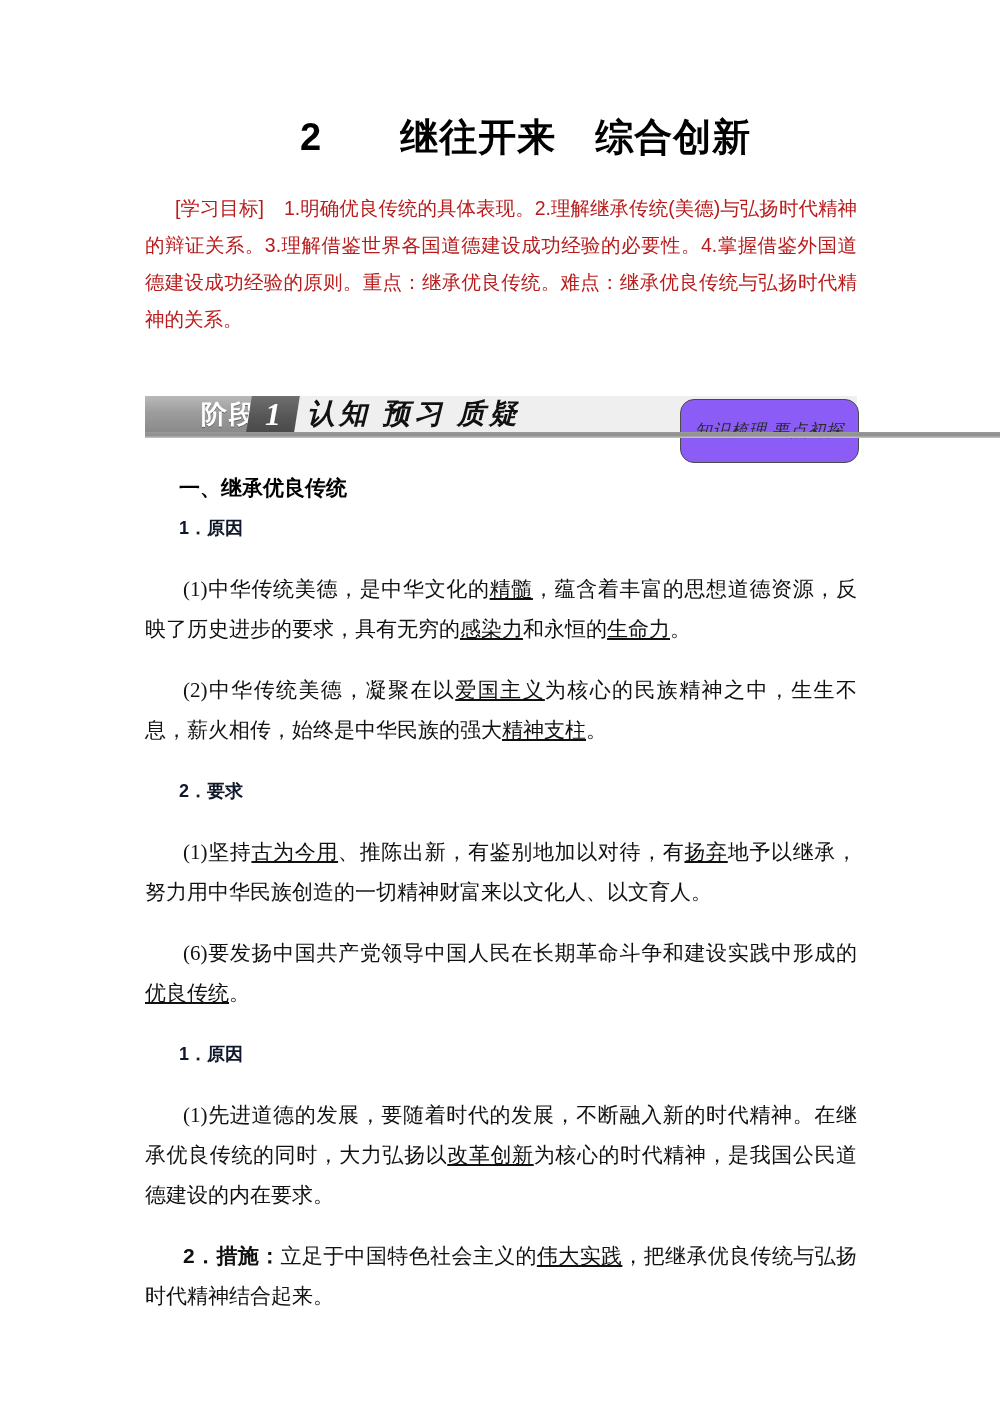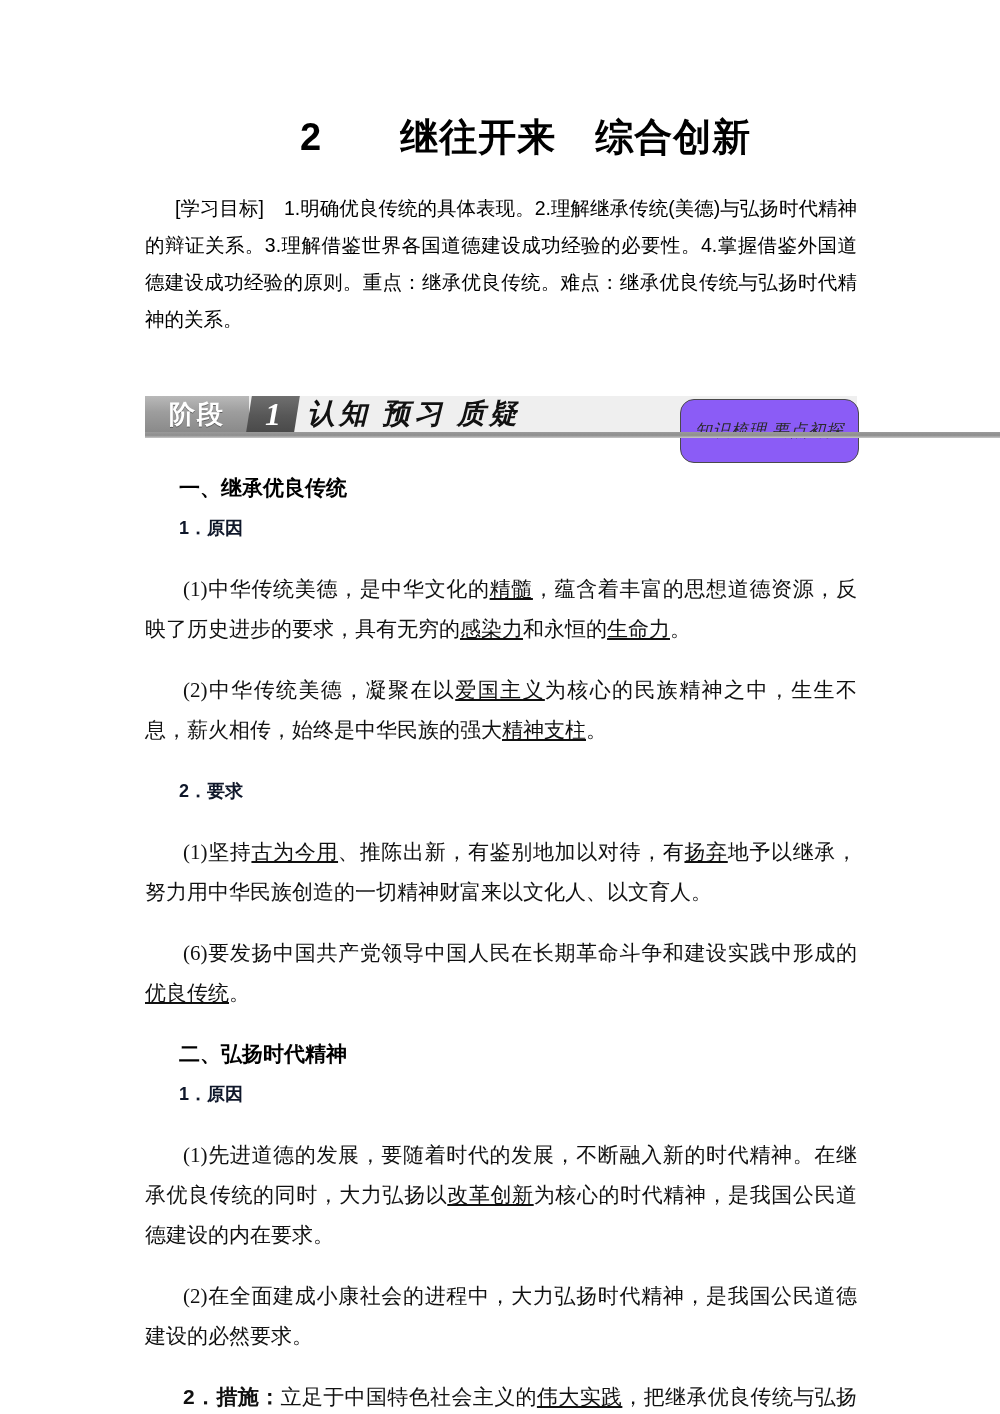--- a/index.html
+++ b/index.html
@@ -42,21 +42,21 @@
   .objectives {
     position: absolute;
     left: 145px;
     top: 190px;
     width: 712px;
     font-family: "Liberation Sans", "DejaVu Sans", sans-serif;
     font-size: 19.5px;
     line-height: 37px;
     text-align: justify;
     text-justify: inter-ideograph;
-    color: #000000;
+    color: #b91c1c;
   }
   .objectives .lead { padding-left: 30px; }
 
   
   .stage-banner {
     position: absolute;
     left: 145px;
     top: 396px;
     width: 712px;
     height: 42px;
@@ -83,20 +83,21 @@
     height: 36px;
     background: linear-gradient(to bottom, #b9b9b9 0%, #9d9d9d 45%, #8a8a8a 100%);
     color: #ffffff;
     font-family: "Liberation Sans", "DejaVu Sans", sans-serif;
     font-weight: bold;
     font-size: 26px;
     line-height: 36px;
     text-align: center;
     letter-spacing: 2px;
     text-shadow: 0 1px 0 rgba(80,80,80,0.8);
+    padding-left: 32px;
   }
   .stage-num {
     position: absolute;
     left: 104px; top: 0;
     width: 48px;
     height: 36px;
     background: linear-gradient(to bottom, #6f6f6f 0%, #575757 55%, #4a4a4a 100%);
     transform: skewX(-9deg);
     color: #fff;
   }
@@ -215,24 +216,22 @@
     <p class="para"><span>(1)中华传统美德，是中华文化的</span><u>精髓</u><span>，蕴含着丰富的思想道德资源，反映了历史进步的要求，具有无穷的</span><u>感染力</u><span>和永恒的</span><u>生命力</u><span>。</span></p>
 
     <p class="para"><span>(2)中华传统美德，凝聚在以</span><u>爱国主义</u><span>为核心的民族精神之中，生生不息，薪火相传，始终是中华民族的强大</span><u>精神支柱</u><span>。</span></p>
 
     <div class="h-item">2．要求</div>
 
     <p class="para"><span>(1)坚持</span><u>古为今用</u><span>、推陈出新，有鉴别地加以对待，有</span><u>扬弃</u><span>地予以继承，努力用中华民族创造的一切精神财富来以文化人、以文育人。</span></p>
 
     <p class="para"><span>(6)要发扬中国共产党领导中国人民在长期革命斗争和建设实践中形成的</span><u>优良传统</u><span>。</span></p>
 
-    <div class="h-section">二、弘扬时代精神</div>
 
     <div class="h-item">1．原因</div>
 
     <p class="para"><span>(1)先进道德的发展，要随着时代的发展，不断融入新的时代精神。在继承优良传统的同时，大力弘扬以</span><u>改革创新</u><span>为核心的时代精神，是我国公民道德建设的内在要求。</span></p>
 
-    <p class="para">(2)在全面建成小康社会的进程中，大力弘扬时代精神，是我国公民道德建设的必然要求。</p>
 
     <p class="para mixed"><span class="lead-bold">2．措施：</span><span>立足于中国特色社会主义的</span><u>伟大实践</u><span>，把继承优良传统与弘扬时代精神结合起来。</span></p>
 
   </div>
 </div>
 
 </body></html>

